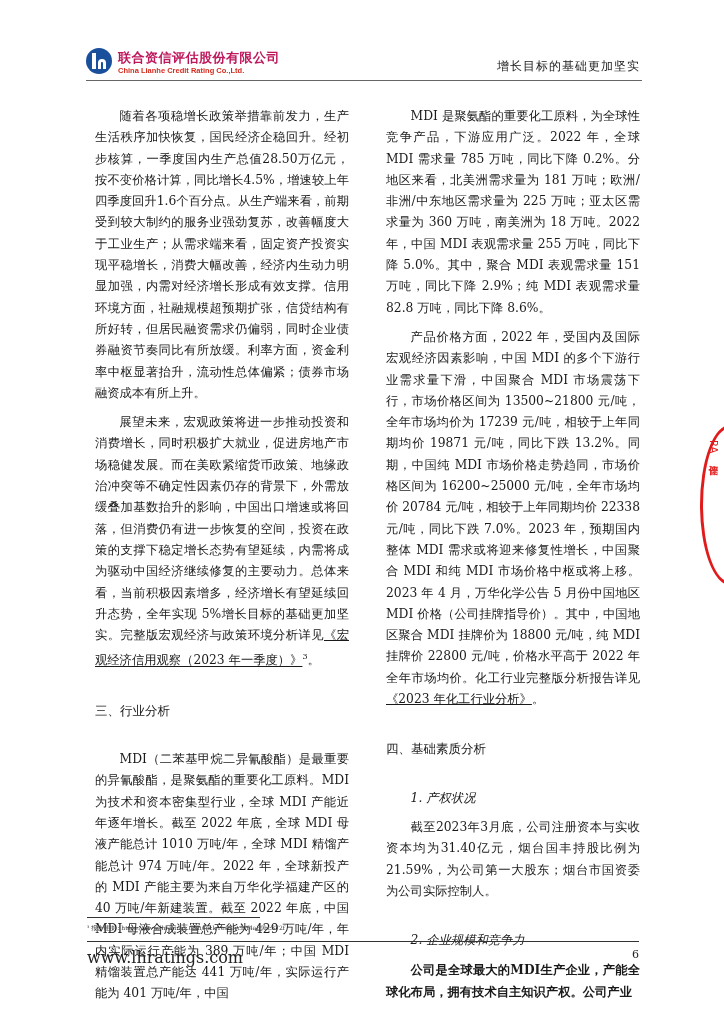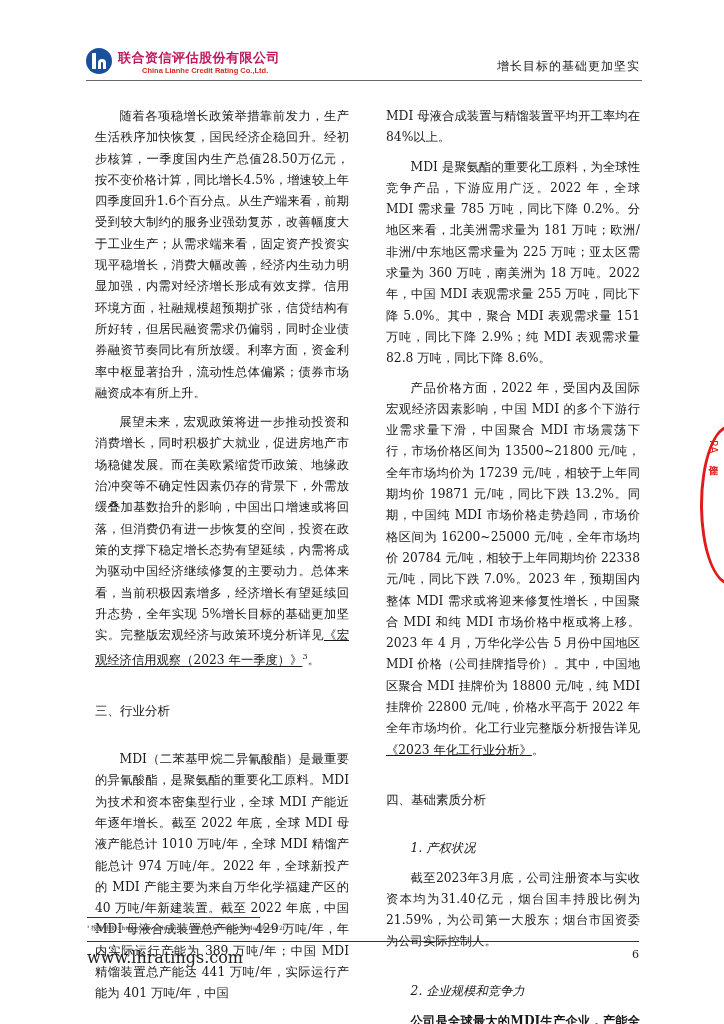--- a/index.html
+++ b/index.html
@@ -4,21 +4,21 @@
 <style>
   html, body { margin:0; padding:0; background:#ffffff; }
   body { width:724px; height:1024px; position:relative; overflow:hidden;
          font-family:"DejaVu Serif","Liberation Serif",serif; color:#1a1a1a; }
   .header { position:absolute; left:86px; top:46px; width:556px; height:40px; }
   .logo { position:absolute; left:0; top:2px; width:26px; height:26px; border-radius:50%;
           background:#1a4f9c; }
   .logo .bar1 { position:absolute; left:6px; top:5px; width:4px; height:16px; background:#fff; }
   .logo .bar2 { position:absolute; left:12px; top:11px; width:8px; height:10px; border:3px solid #fff; border-bottom:none; border-radius:5px 5px 0 0; box-sizing:border-box; }
   .brand-cn { position:absolute; left:32px; top:3px; font-family:"DejaVu Sans",sans-serif; font-weight:bold; font-size:13px; color:#be185d; letter-spacing:0.5px; white-space:nowrap; }
-  .brand-en { position:absolute; left:32px; top:20px; font-family:"Liberation Sans",sans-serif; font-weight:bold; font-size:7.5px; color:#d42a1e; white-space:nowrap;margin-left:24px; }
+  .brand-en { position:absolute; left:32px; top:20px; font-family:"Liberation Sans",sans-serif; font-weight:bold; font-size:7.5px; color:#d42a1e; white-space:nowrap; }
   .header-line { position:absolute; left:86px; top:80px; width:556px; height:1px; background:#666; }
   .report-type { position:absolute; right:84px; top:58px; font-size:12px; color:#222; letter-spacing:1px; white-space:nowrap; }
 
   .col { position:absolute; top:98px; width:270px; font-size:12.3px; line-height:21.3px; text-align:justify; }
   .col.left { left:87px; }
   .col.right { left:378px; }
   .col p { margin:8px; }
   .indent { text-indent:2em; }
   .gap { height:12px; }
   .h1 { font-family:"DejaVu Sans",sans-serif; font-size:12.5px; margin:0; }
@@ -53,21 +53,20 @@
 <div class="col left">
   <p class="indent">随着各项稳增长政策举措靠前发力，生产生活秩序加快恢复，国民经济企稳回升。经初步核算，一季度国内生产总值28.50万亿元，按不变价格计算，同比增长4.5%，增速较上年四季度回升1.6个百分点。从生产端来看，前期受到较大制约的服务业强劲复苏，改善幅度大于工业生产；从需求端来看，固定资产投资实现平稳增长，消费大幅改善，经济内生动力明显加强，内需对经济增长形成有效支撑。信用环境方面，社融规模超预期扩张，信贷结构有所好转，但居民融资需求仍偏弱，同时企业债券融资节奏同比有所放缓。利率方面，资金利率中枢显著抬升，流动性总体偏紧；债券市场融资成本有所上升。</p>
   <p class="indent"><span>展望未来，宏观政策将进一步推动投资和消费增长，同时积极扩大就业，促进房地产市场稳健发展。而在美欧紧缩货币政策、地缘政治冲突等不确定性因素仍存的背景下，外需放缓叠加基数抬升的影响，中国出口增速或将回落，但消费仍有进一步恢复的空间，投资在政策的支撑下稳定增长态势有望延续，内需将成为驱动中国经济继续修复的主要动力。总体来看，当前积极因素增多，经济增长有望延续回升态势，全年实现 5%增长目标的基础更加坚实。完整版宏观经济与政策环境分析详见</span><span class="link">《宏观经济信用观察（2023 年一季度）》</span><sup>3</sup><span>。</span></p>
   <div class="gap"></div>
   <p class="h1">三、行业分析</p>
   <div class="gap"></div>
   <p class="indent">MDI（二苯基甲烷二异氰酸酯）是最重要的异氰酸酯，是聚氨酯的重要化工原料。MDI 为技术和资本密集型行业，全球 MDI 产能近年逐年增长。截至 2022 年底，全球 MDI 母液产能总计 1010 万吨/年，全球 MDI 精馏产能总计 974 万吨/年。2022 年，全球新投产的 MDI 产能主要为来自万华化学福建产区的 40 万吨/年新建装置。截至 2022 年底，中国 MDI 母液合成装置总产能为 429 万吨/年，年内实际运行产能为 389 万吨/年；中国 MDI 精馏装置总产能达 441 万吨/年，实际运行产能为 401 万吨/年，中国</p>
 </div>
 
 <div class="col right">
-  <p>MDI 母液合成装置与精馏装置平均开工率均在 84%以上。</p>
   <p class="indent">MDI 是聚氨酯的重要化工原料，为全球性竞争产品，下游应用广泛。2022 年，全球 MDI 需求量 785 万吨，同比下降 0.2%。分地区来看，北美洲需求量为 181 万吨；欧洲/非洲/中东地区需求量为 225 万吨；亚太区需求量为 360 万吨，南美洲为 18 万吨。2022 年，中国 MDI 表观需求量 255 万吨，同比下降 5.0%。其中，聚合 MDI 表观需求量 151 万吨，同比下降 2.9%；纯 MDI 表观需求量 82.8 万吨，同比下降 8.6%。</p>
   <p class="indent"><span>产品价格方面，2022 年，受国内及国际宏观经济因素影响，中国 MDI 的多个下游行业需求量下滑，中国聚合 MDI 市场震荡下行，市场价格区间为 13500~21800 元/吨，全年市场均价为 17239 元/吨，相较于上年同期均价 19871 元/吨，同比下跌 13.2%。同期，中国纯 MDI 市场价格走势趋同，市场价格区间为 16200~25000 元/吨，全年市场均价 20784 元/吨，相较于上年同期均价 22338 元/吨，同比下跌 7.0%。2023 年，预期国内整体 MDI 需求或将迎来修复性增长，中国聚合 MDI 和纯 MDI 市场价格中枢或将上移。2023 年 4 月，万华化学公告 5 月份中国地区 MDI 价格（公司挂牌指导价）。其中，中国地区聚合 MDI 挂牌价为 18800 元/吨，纯 MDI 挂牌价 22800 元/吨，价格水平高于 2022 年全年市场均价。化工行业完整版分析报告详见</span><span class="link">《2023 年化工行业分析》</span><span>。</span></p>
   <div class="gap"></div>
   <p class="h1">四、基础素质分析</p>
   <div class="gap"></div>
   <p class="h2 indent">1. 产权状况</p>
   <p class="indent">截至2023年3月底，公司注册资本与实收资本均为31.40亿元，烟台国丰持股比例为21.59%，为公司第一大股东；烟台市国资委为公司实际控制人。</p>
   <div class="gap"></div>
   <p class="h2 indent">2. 企业规模和竞争力</p>
   <p class="indent bold">公司是全球最大的MDI生产企业，产能全球化布局，拥有技术自主知识产权。公司产业</p>

